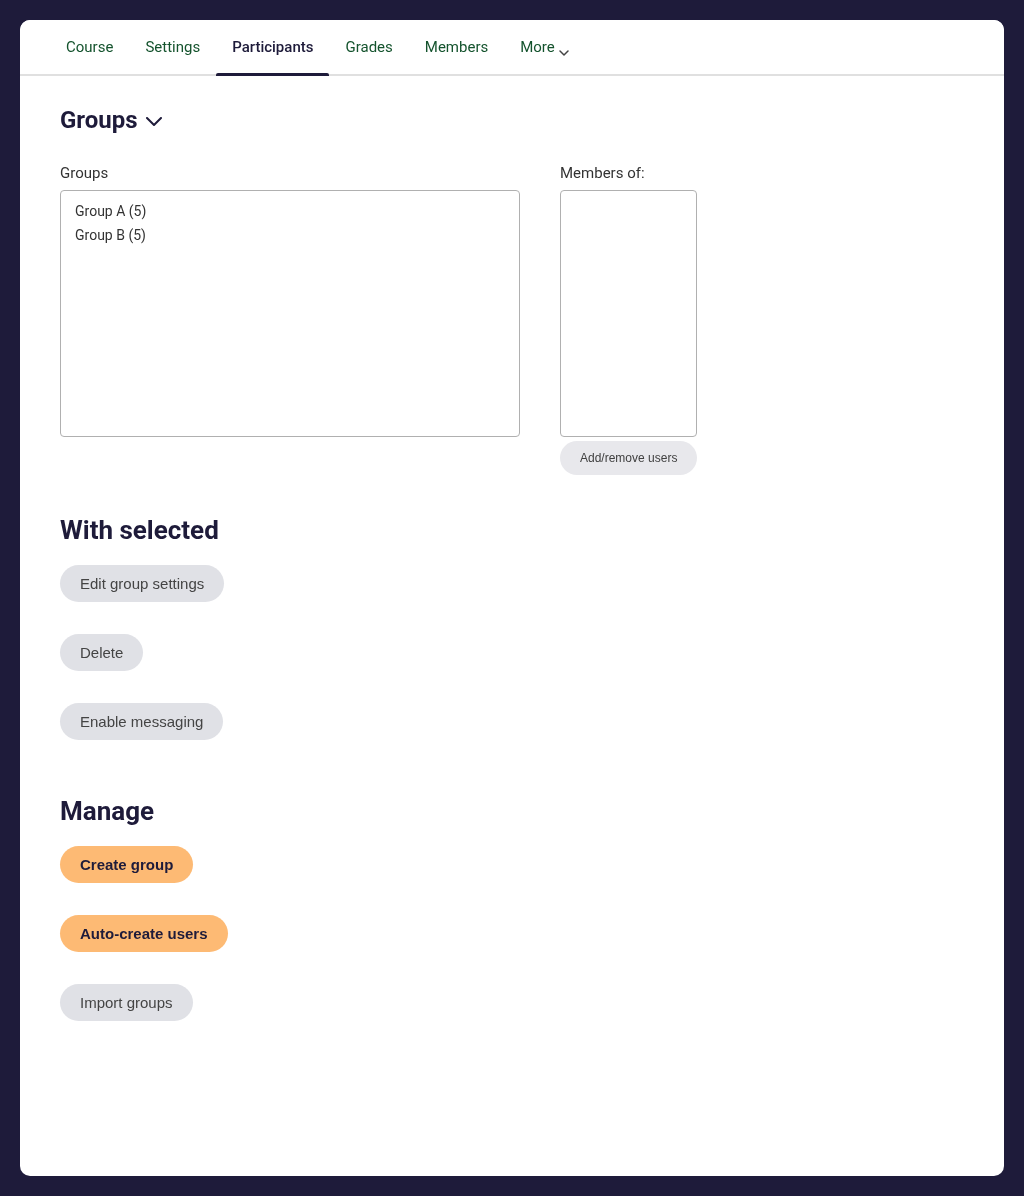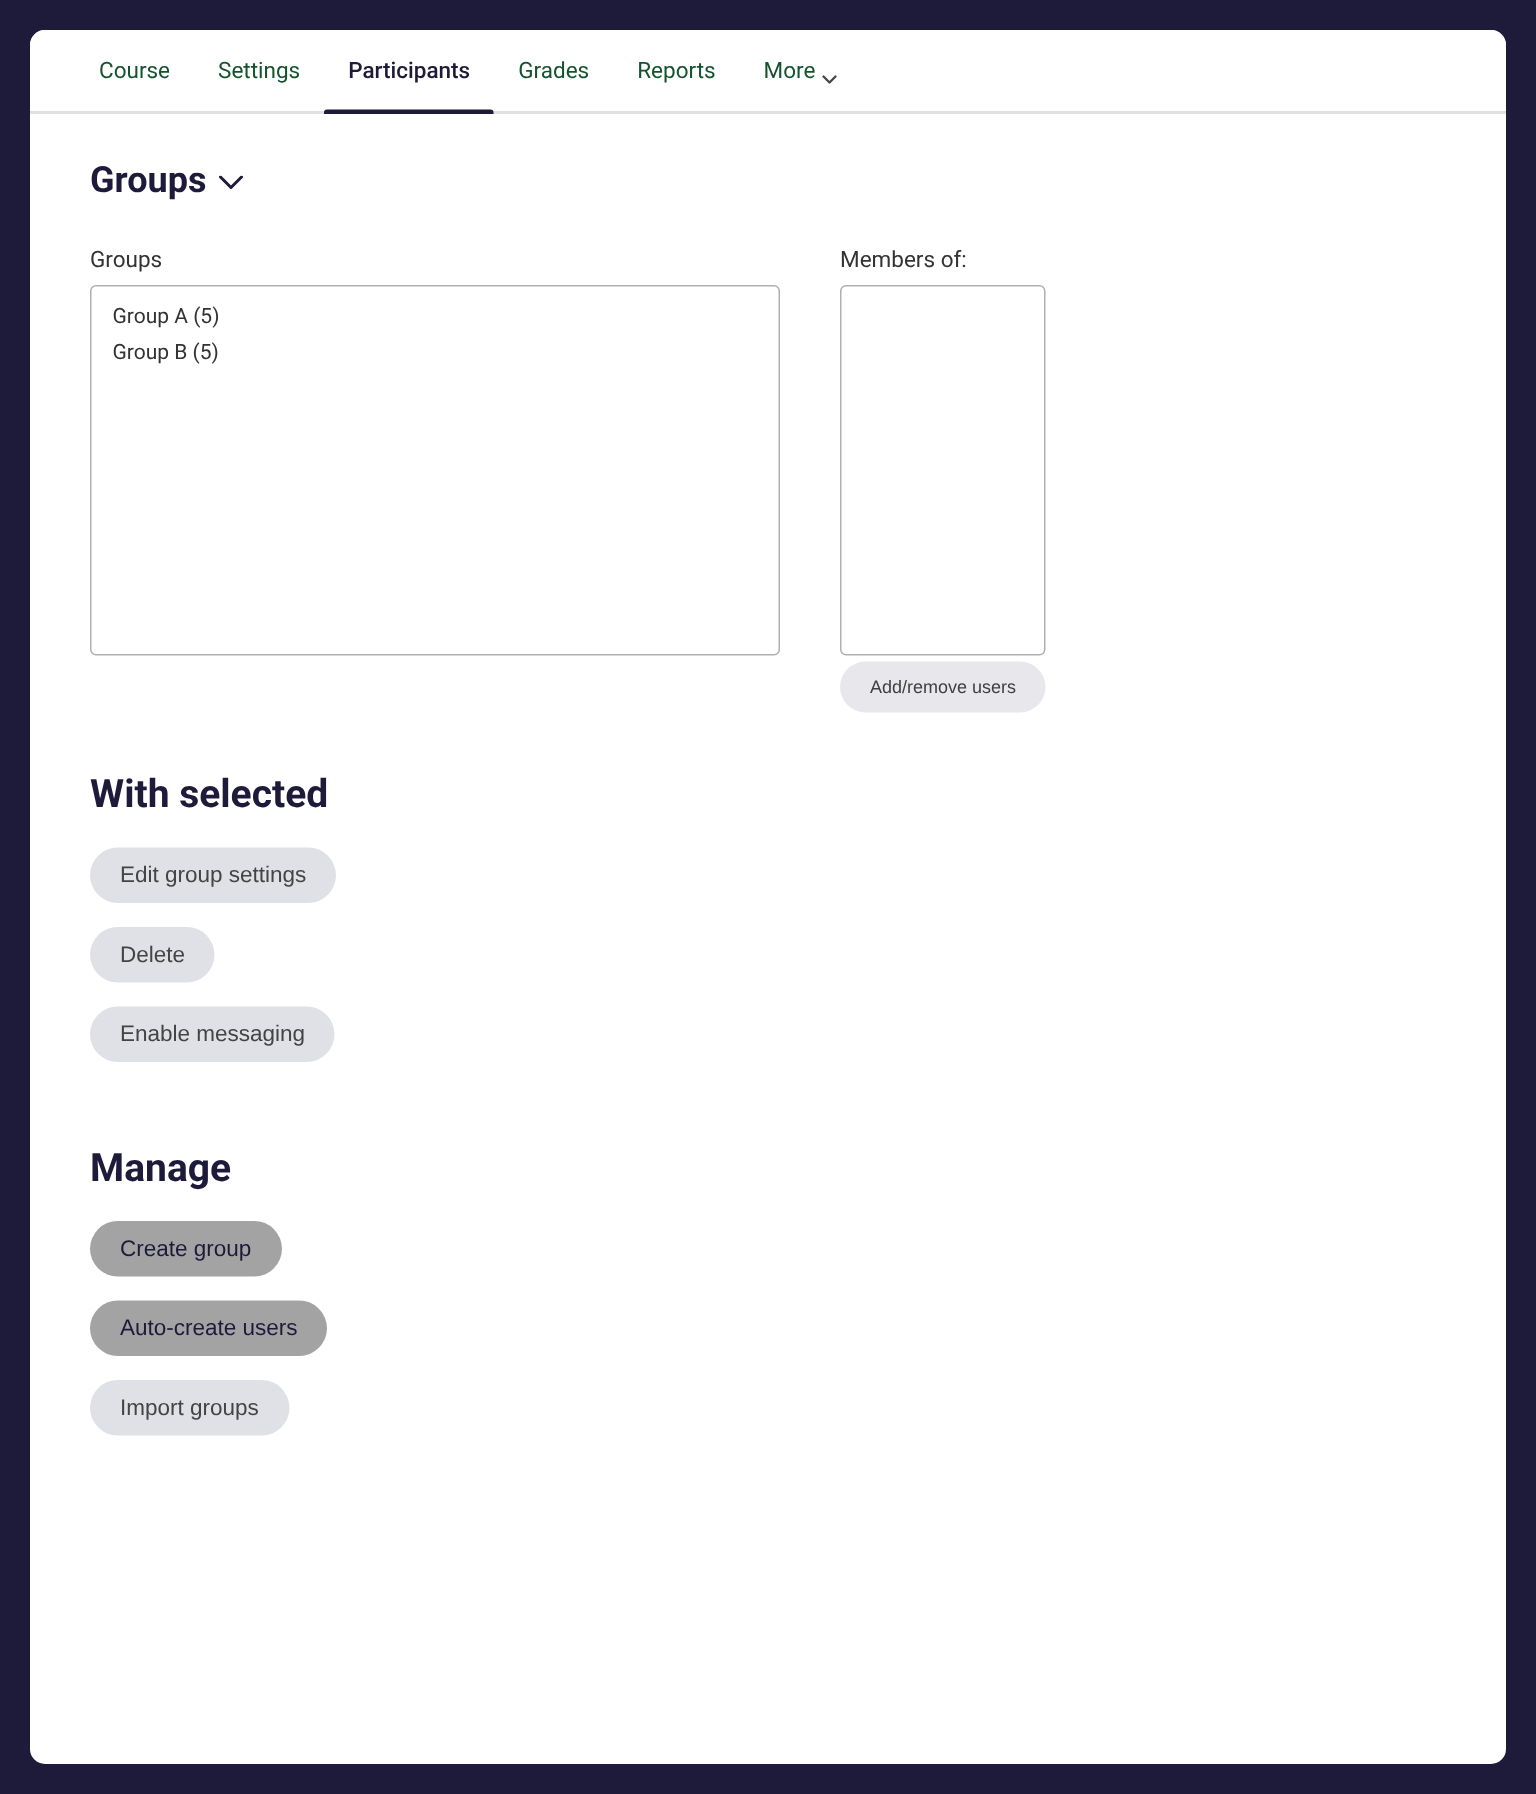--- a/index.html
+++ b/index.html
@@ -162,29 +162,29 @@
       border: none;
       border-radius: 20px;
       font-size: 15px;
       color: #444;
       cursor: pointer;
       margin-bottom: 16px;
       width: fit-content;
     }
 
     .action-button.primary {
-      background: #a3a3a3;
-      color: #1e1b3a;
-      font-weight: 400;
+      background: #fdba74;
+      color: #1e1b3a;
+      font-weight: 700;
     }
 
     .button-stack {
       display: flex;
       flex-direction: column;
-      gap: 0px;
+      gap: 16px;
     }
 
     .manage-section {
       margin-top: 40px;
     }
 
     .with-selected-section {
       margin-bottom: 0;
     }
 
@@ -196,21 +196,21 @@
 </head>
 <body>
 
 <div class="app-container">
 
   <nav class="nav-tabs">
     <a class="nav-tab">Course</a>
     <a class="nav-tab">Settings</a>
     <a class="nav-tab active">Participants</a>
     <a class="nav-tab">Grades</a>
-    <a class="nav-tab">Reports</a>
+    <a class="nav-tab">Members</a>
     <a class="nav-tab more">
       <span>More</span>
       <svg class="chevron-down" viewBox="0 0 10 6" fill="none" xmlns="http://www.w3.org/2000/svg">
         <path d="M1 1L5 5L9 1" stroke="#444" stroke-width="1.5" stroke-linecap="round" stroke-linejoin="round"></path>
       </svg>
     </a>
   </nav>
 
   <div class="main-content">
 

